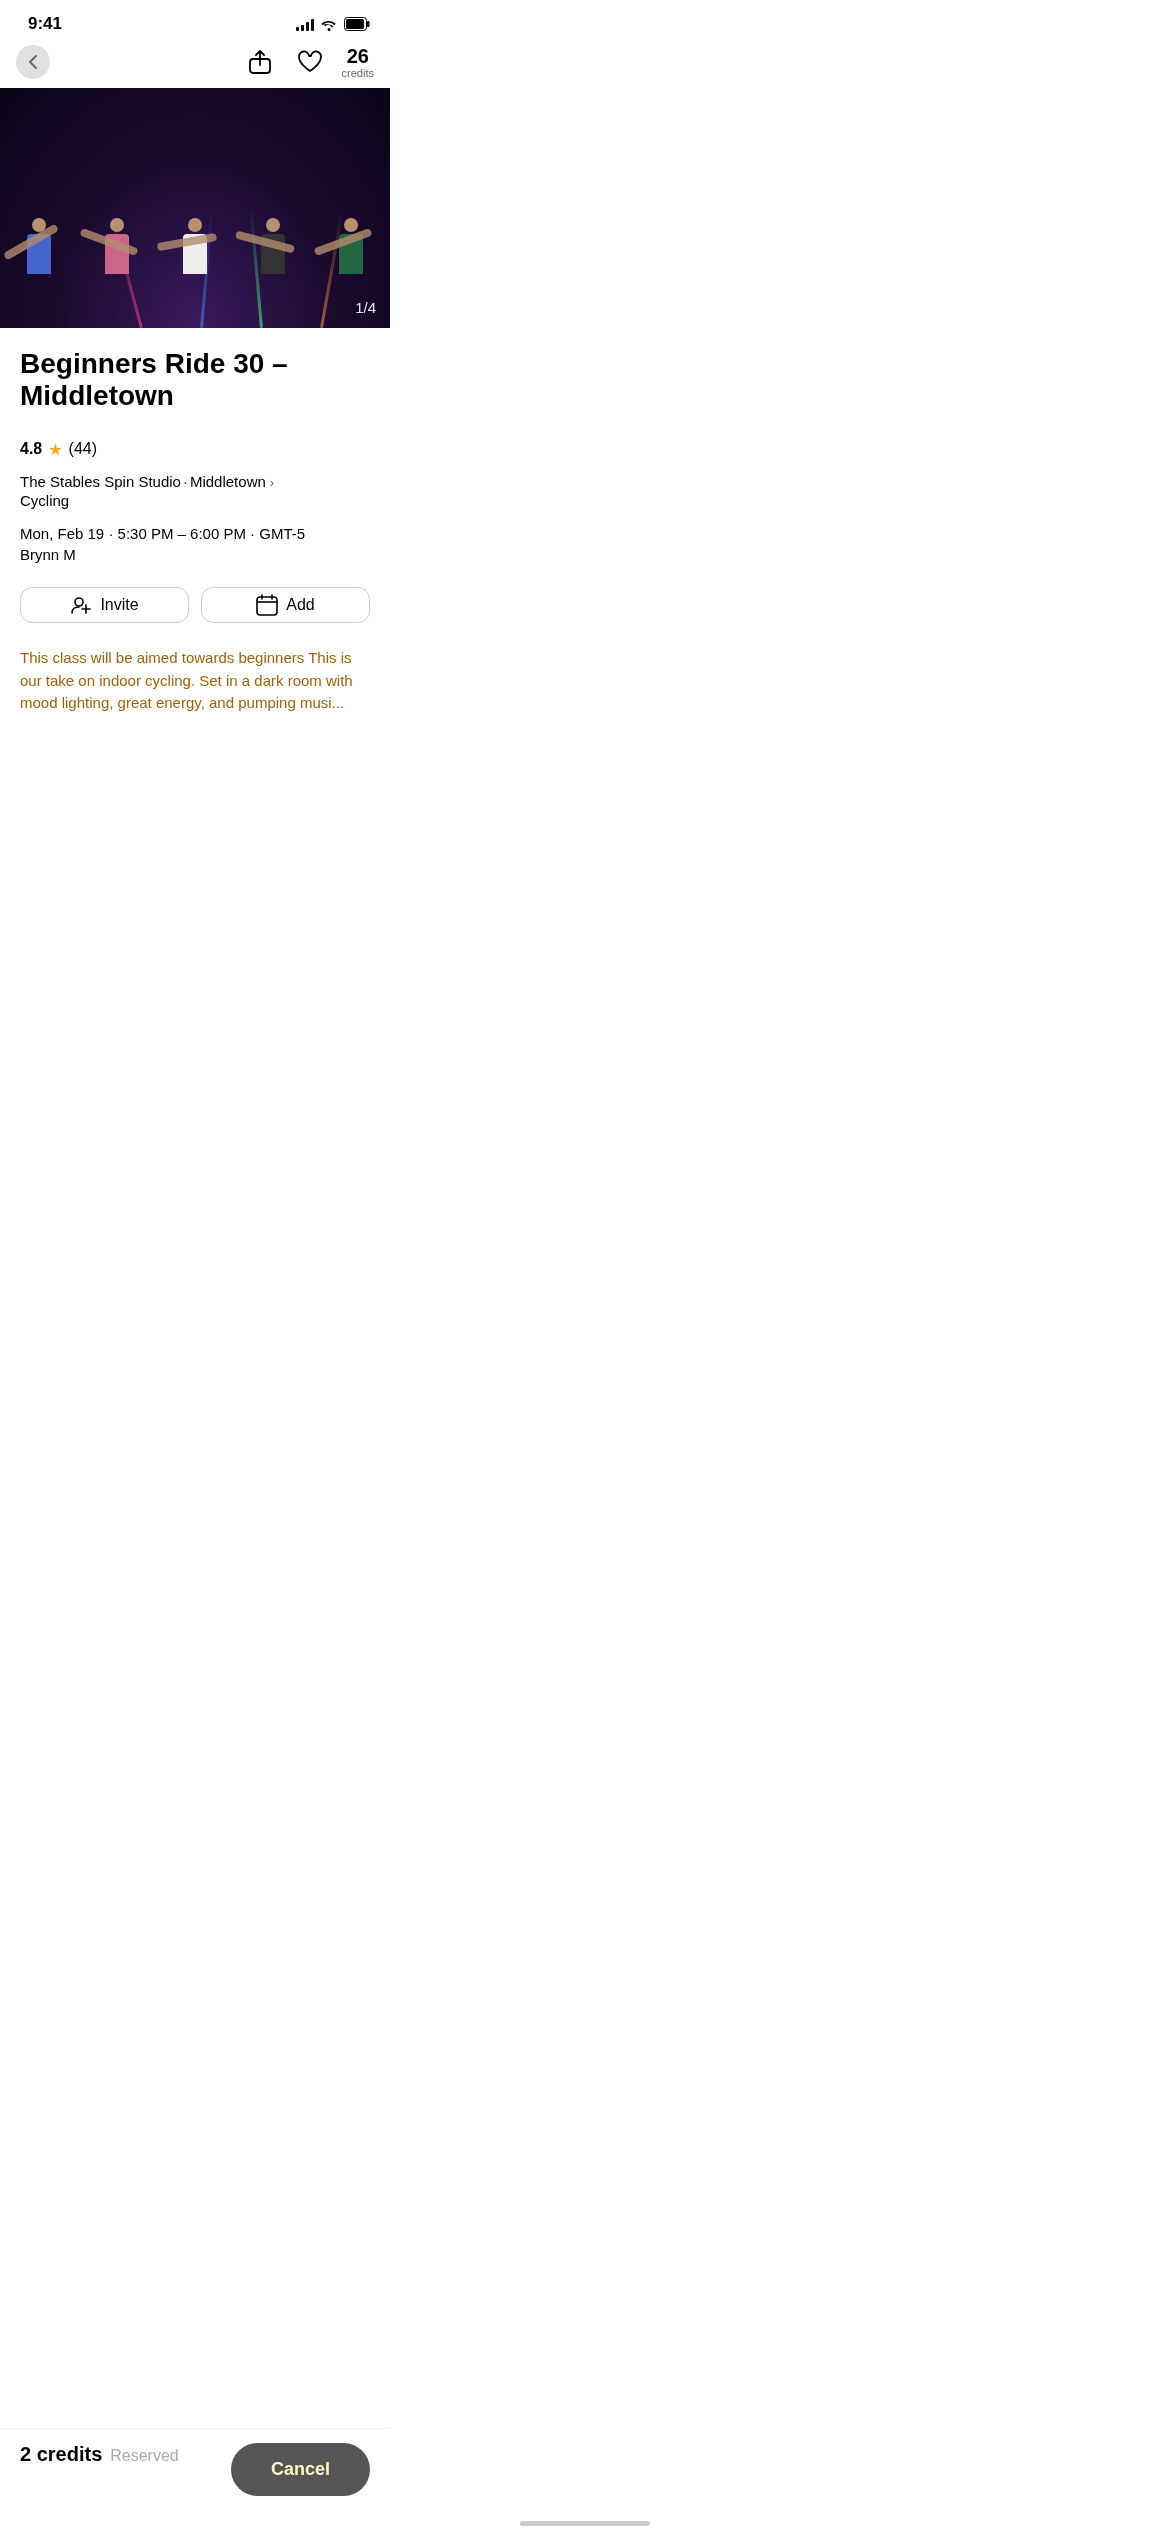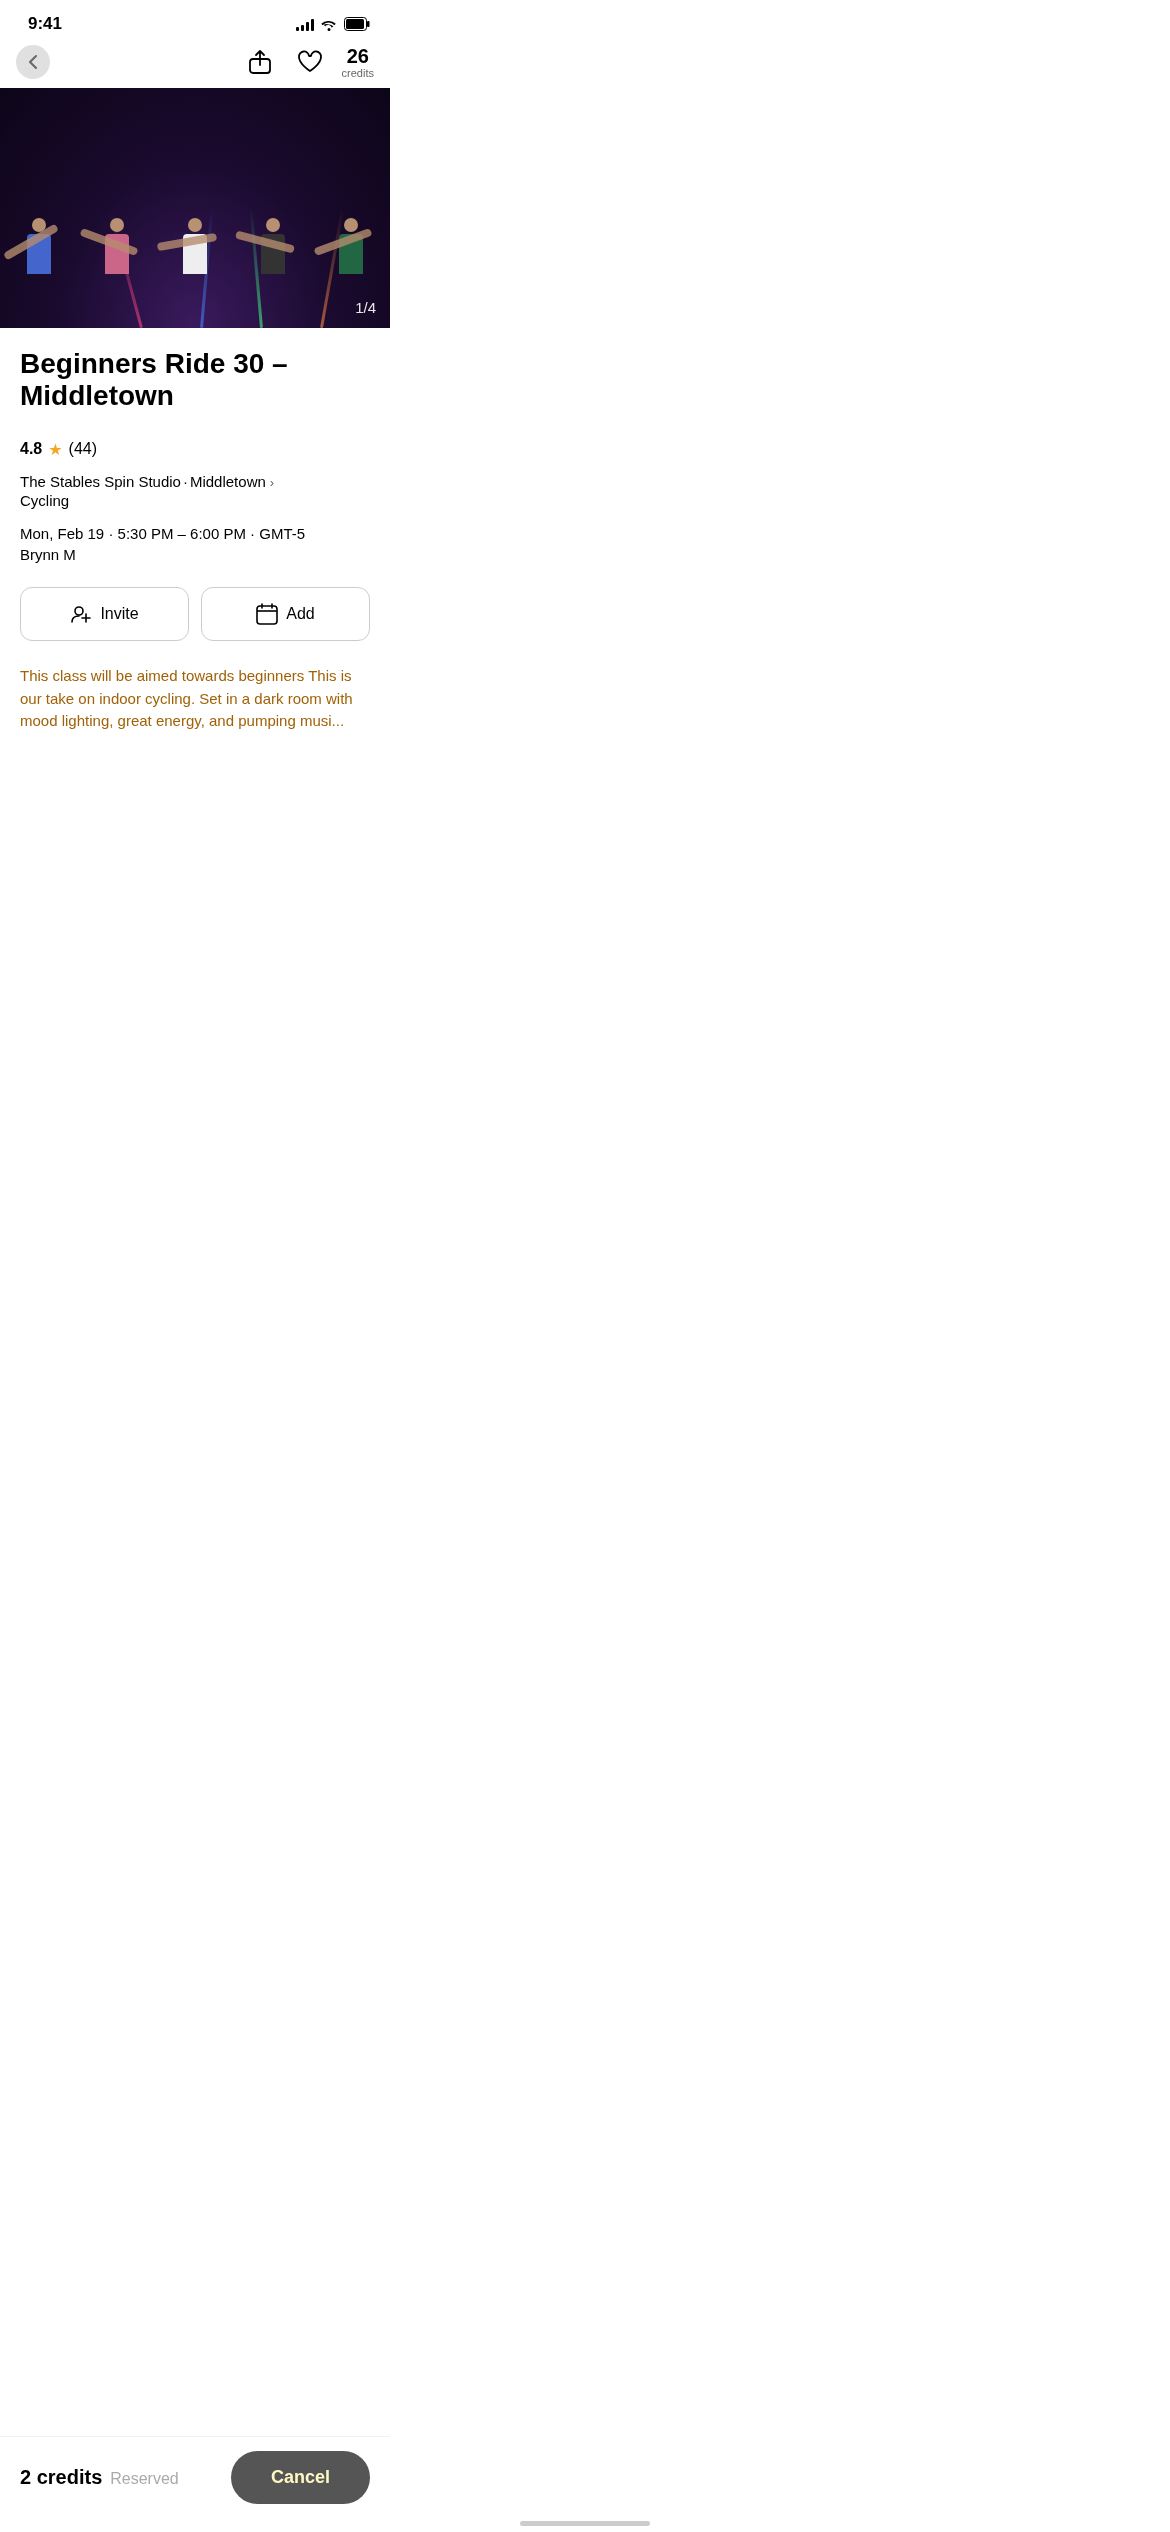--- a/index.html
+++ b/index.html
@@ -273,21 +273,21 @@
 
     
     .action-buttons {
       display: flex;
       gap: 12px;
       margin-bottom: 24px;
     }
 
     .action-btn {
       flex: 1;
-      height: 54px;
+      height: 36px;
       border: 1.5px solid #ccc;
       border-radius: 12px;
       background: #fff;
       display: flex;
       align-items: center;
       justify-content: center;
       gap: 8px;
       font-size: 16px;
       font-weight: 500;
       color: #000;
@@ -302,23 +302,23 @@
       margin-bottom: 100px;
     }
 
     
     .bottom-bar {
       position: fixed;
       bottom: 0;
       left: 0;
       width: 390px;
       background: #fff;
-      padding: 14px 20px 28px 20px;
-      display: flex;
-      align-items: center;
+      padding: 14px 20px 36px 20px;
+      display: flex;
+      align-items: flex-start;
       justify-content: space-between;
       border-top: 1px solid #f0f0f0;
     }
 
     .credits-info {
       display: flex;
       align-items: baseline;
       gap: 8px;
     }
     .credits-amount {

